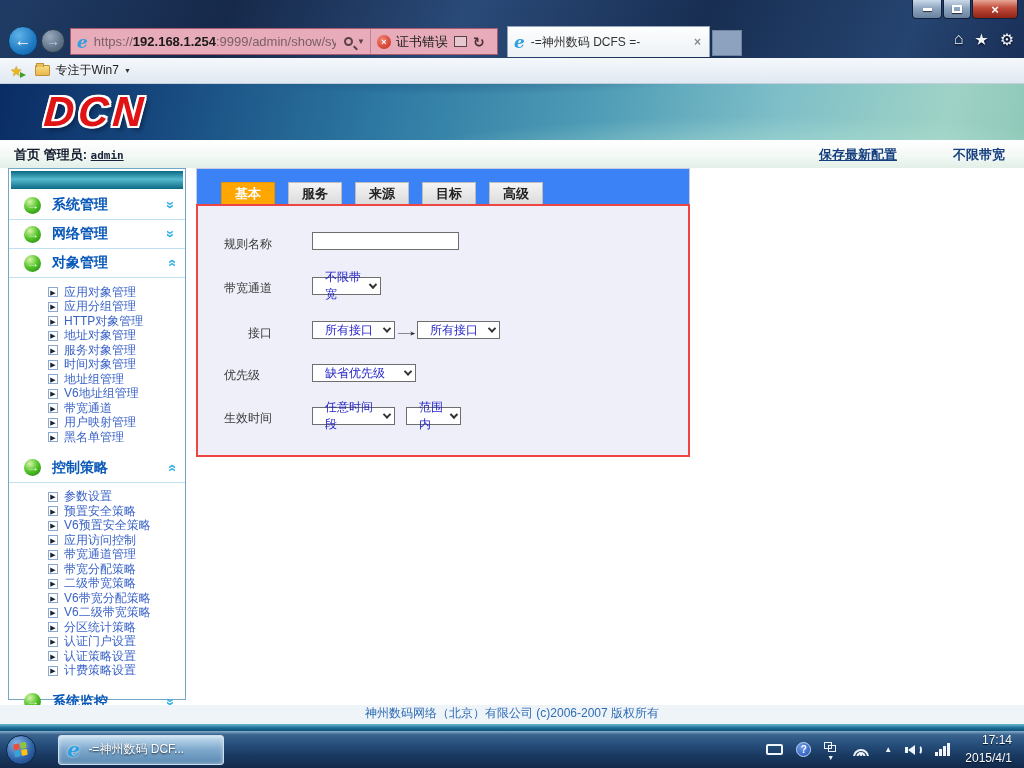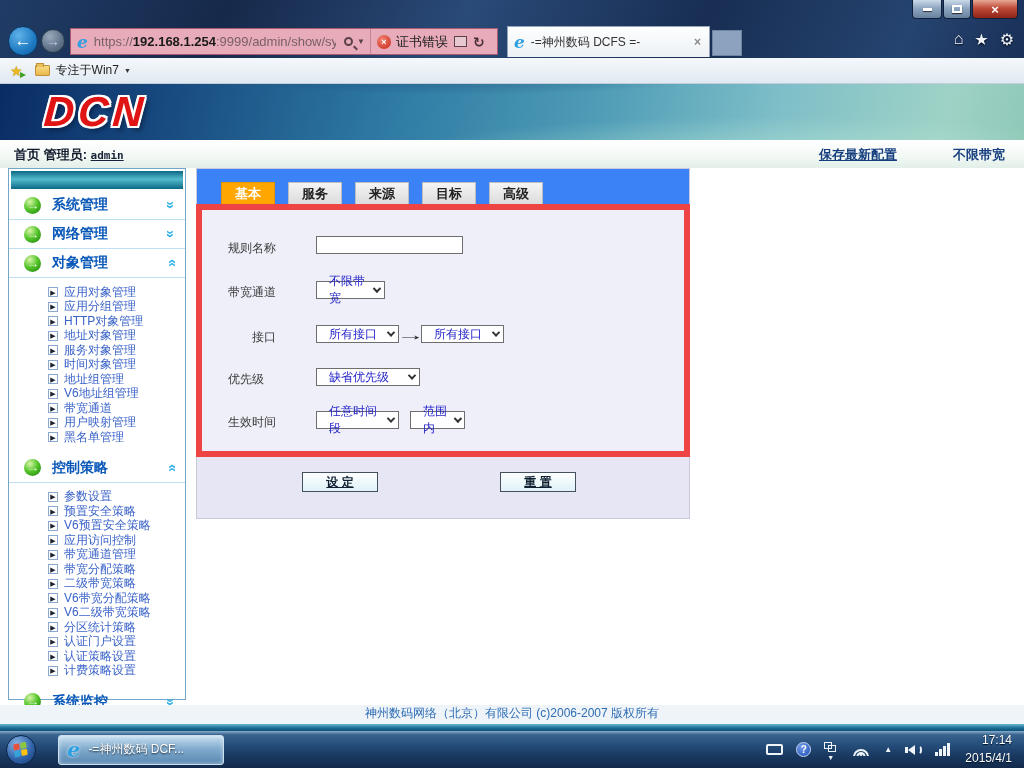--- a/index.html
+++ b/index.html
@@ -97,21 +97,21 @@
   .mibox{width:10px;height:10px;border:1px solid #8AA8D0;background:#fff;flex:0 0 10px;
     display:flex;align-items:center;justify-content:center;margin-right:6px;}
   .mibox b{font-size:7px;color:#1A2230;line-height:1;}
 
   .mainpanel{position:absolute;left:196px;top:0;width:494px;}
   .tabstrip{height:36px;background:#3b82f6;border:1px solid #C9C9DE;border-bottom:none;position:relative;}
   .tab{position:absolute;bottom:0;height:22px;width:54px;line-height:22px;text-align:center;
     font-size:13px;font-weight:bold;background:linear-gradient(180deg,#F4F4F4,#DCDCDC);
     border:1px solid #BDBDBD;border-bottom:none;color:#222;cursor:pointer;}
   .tab.active{background:#FFA600;border-color:#E89400;color:#fff;}
-  .contentbox{height:253px;background:#EFEFFA;border:6px solid #ef4444;position:relative;}
+  .contentbox{height:253px;background:#EFEFFA;border:2px solid #ef4444;position:relative;}
   .flabel{position:absolute;font-size:12px;color:#3A3A3A;}
   .tinput{position:absolute;width:147px;height:18px;border:1px solid #6E6E6E;background:#fff;font-size:12px;padding:0 3px;}
   .sel{position:absolute;height:18px;border:1px solid #6E6E6E;background:#fff;display:flex;align-items:center;
     font-size:12px;color:#2424C8;padding-left:12px;cursor:pointer;}
   .sarr{margin-left:auto;margin-right:4px;width:6px;height:6px;border-right:2px solid #333;border-bottom:2px solid #333;
     transform:rotate(45deg) translate(-1px,-1px);}
   .iarrow{position:absolute;font-size:15px;color:#222;transform:scaleX(1.9);}
   .btnbar{height:62px;background:#E6E6F5;border:1px solid #C9C9DE;border-top:none;position:relative;}
   .fbtn{position:absolute;top:15px;width:76px;height:20px;
     background:linear-gradient(180deg,#FDFFFF,#DFF2F8);border:1px solid #44505C;
@@ -474,24 +474,20 @@
         <span class="sel" style="left:114px;top:201px;width:83px;">
           <span>任意时间段</span>
             <span class="sarr"></span>
         </span>
         <span class="sel" style="left:208px;top:201px;width:55px;">
           <span>范围内</span>
             <span class="sarr"></span>
         </span>
       </div>
 
-      <div class="btnbar">
-        <div class="fbtn" style="left:105px;">设 定</div>
-        <div class="fbtn" style="left:303px;">重 置</div>
-      </div>
     </div>
   </div>
 
   <div class="pagefooter">
     <span>神州数码网络（北京）有限公司 (c)2006-2007 版权所有</span>
   </div>
   <div class="footbar"></div>
 
   <div class="taskbar">
     <div class="orbbtn">

